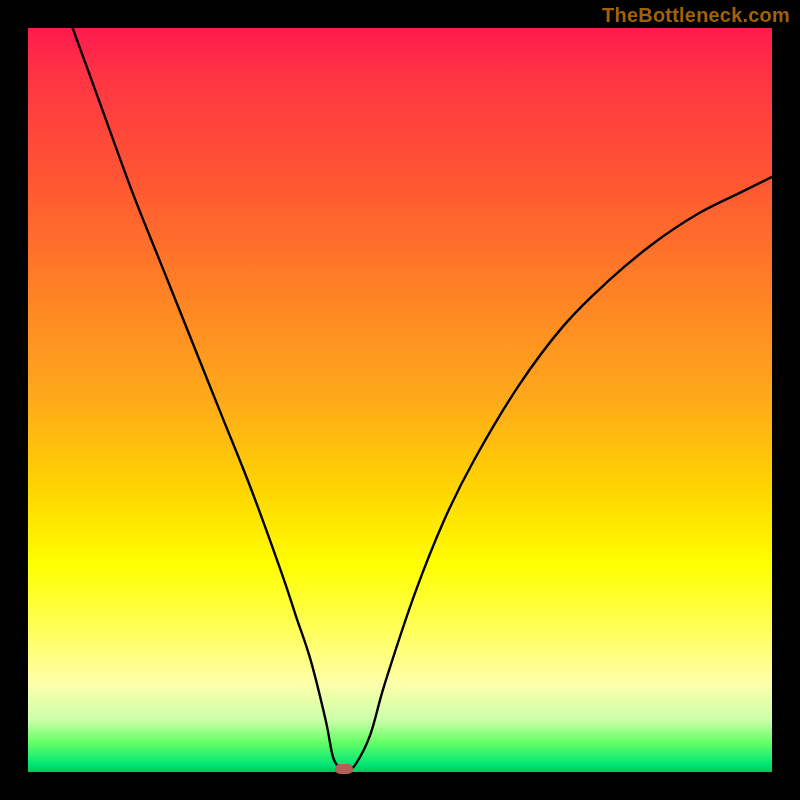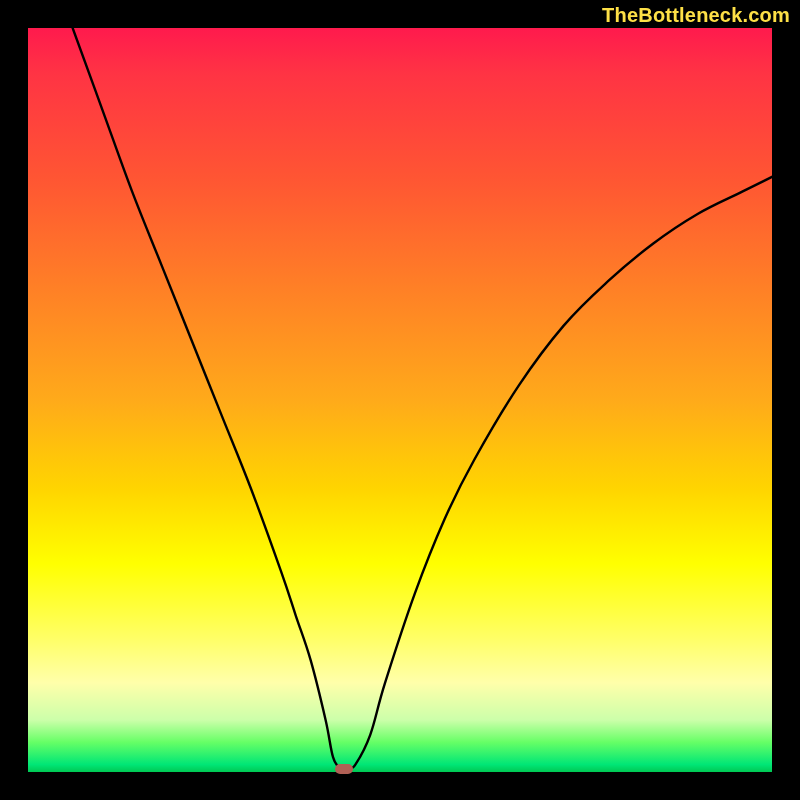--- a/index.html
+++ b/index.html
@@ -31,21 +31,21 @@
       #00e676 99%,
       #00c853 100%);
   }
   .watermark {
     position: absolute;
     top: 4px;
     right: 10px;
     font-family: Arial, Helvetica, sans-serif;
     font-size: 20px;
     font-weight: bold;
-    color: #fde047;
+    color: #a16207;
     letter-spacing: 0.2px;
   }
   svg.curve {
     position: absolute;
     left: 0; top: 0;
     width: 100%;
     height: 100%;
   }
   .marker {
     position: absolute;

